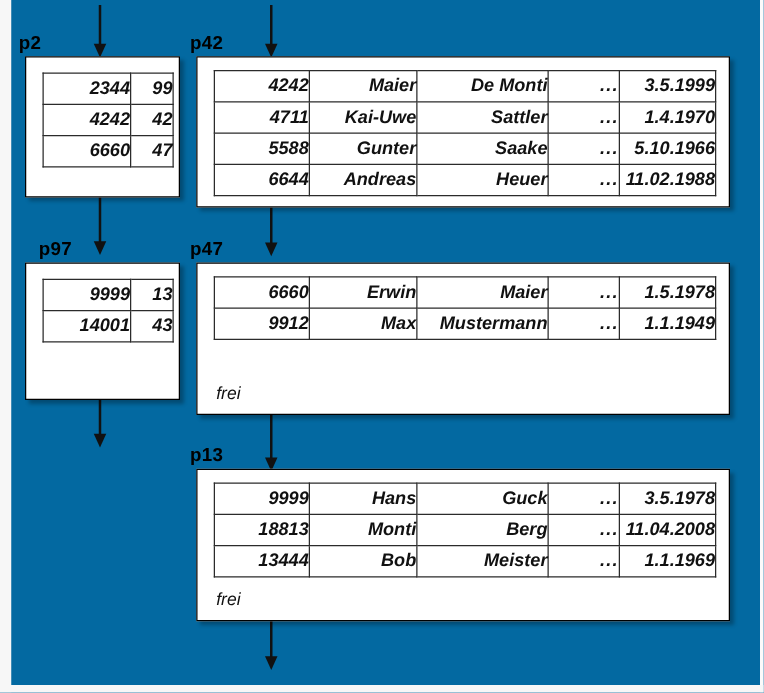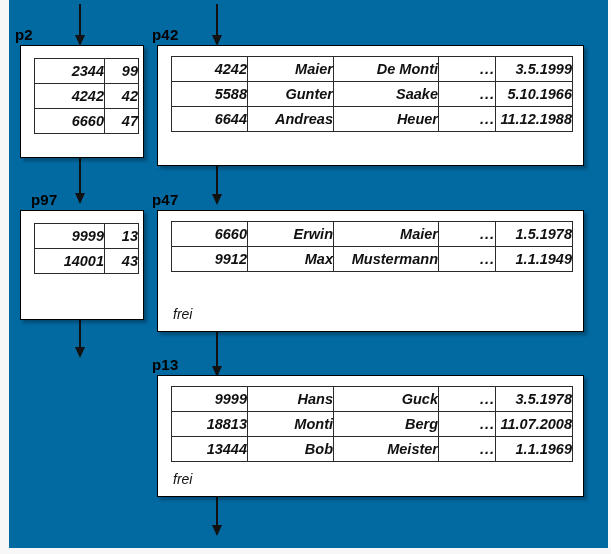--- a/index.html
+++ b/index.html
@@ -191,32 +191,39 @@
     <table class="rec" style="left:13px; top:10px;">
       <tbody>
         <tr>
           <td style="width:76px;">4242</td>
           <td style="width:86px;">Maier</td>
           <td style="width:105px;">De Monti</td>
           <td class="dots" style="width:57px;">...</td>
           <td style="width:77px;">3.5.1999</td>
         </tr>
         <tr>
+          <td>4711</td>
+          <td>Kai-Uwe</td>
+          <td>Sattler</td>
+          <td class="dots">...</td>
+          <td>1.4.1970</td>
+        </tr>
+        <tr>
           <td>5588</td>
           <td>Gunter</td>
           <td>Saake</td>
           <td class="dots">...</td>
           <td>5.10.1966</td>
         </tr>
         <tr>
           <td>6644</td>
           <td>Andreas</td>
           <td>Heuer</td>
           <td class="dots">...</td>
-          <td>11.12.1988</td>
+          <td>11.02.1988</td>
         </tr>
       </tbody>
     </table>
   </div>
 
   <div class="node-label" style="left:152px; top:191px;">p47</div>
   <div class="node" style="left:157px; top:210px; width:427px; height:122px;">
     <table class="rec" style="left:13px; top:10px;">
       <tbody>
         <tr>
@@ -247,21 +254,21 @@
           <td style="width:86px;">Hans</td>
           <td style="width:105px;">Guck</td>
           <td class="dots" style="width:57px;">...</td>
           <td style="width:77px;">3.5.1978</td>
         </tr>
         <tr>
           <td>18813</td>
           <td>Monti</td>
           <td>Berg</td>
           <td class="dots">...</td>
-          <td>11.07.2008</td>
+          <td>11.04.2008</td>
         </tr>
         <tr>
           <td>13444</td>
           <td>Bob</td>
           <td>Meister</td>
           <td class="dots">...</td>
           <td>1.1.1969</td>
         </tr>
       </tbody>
     </table>

